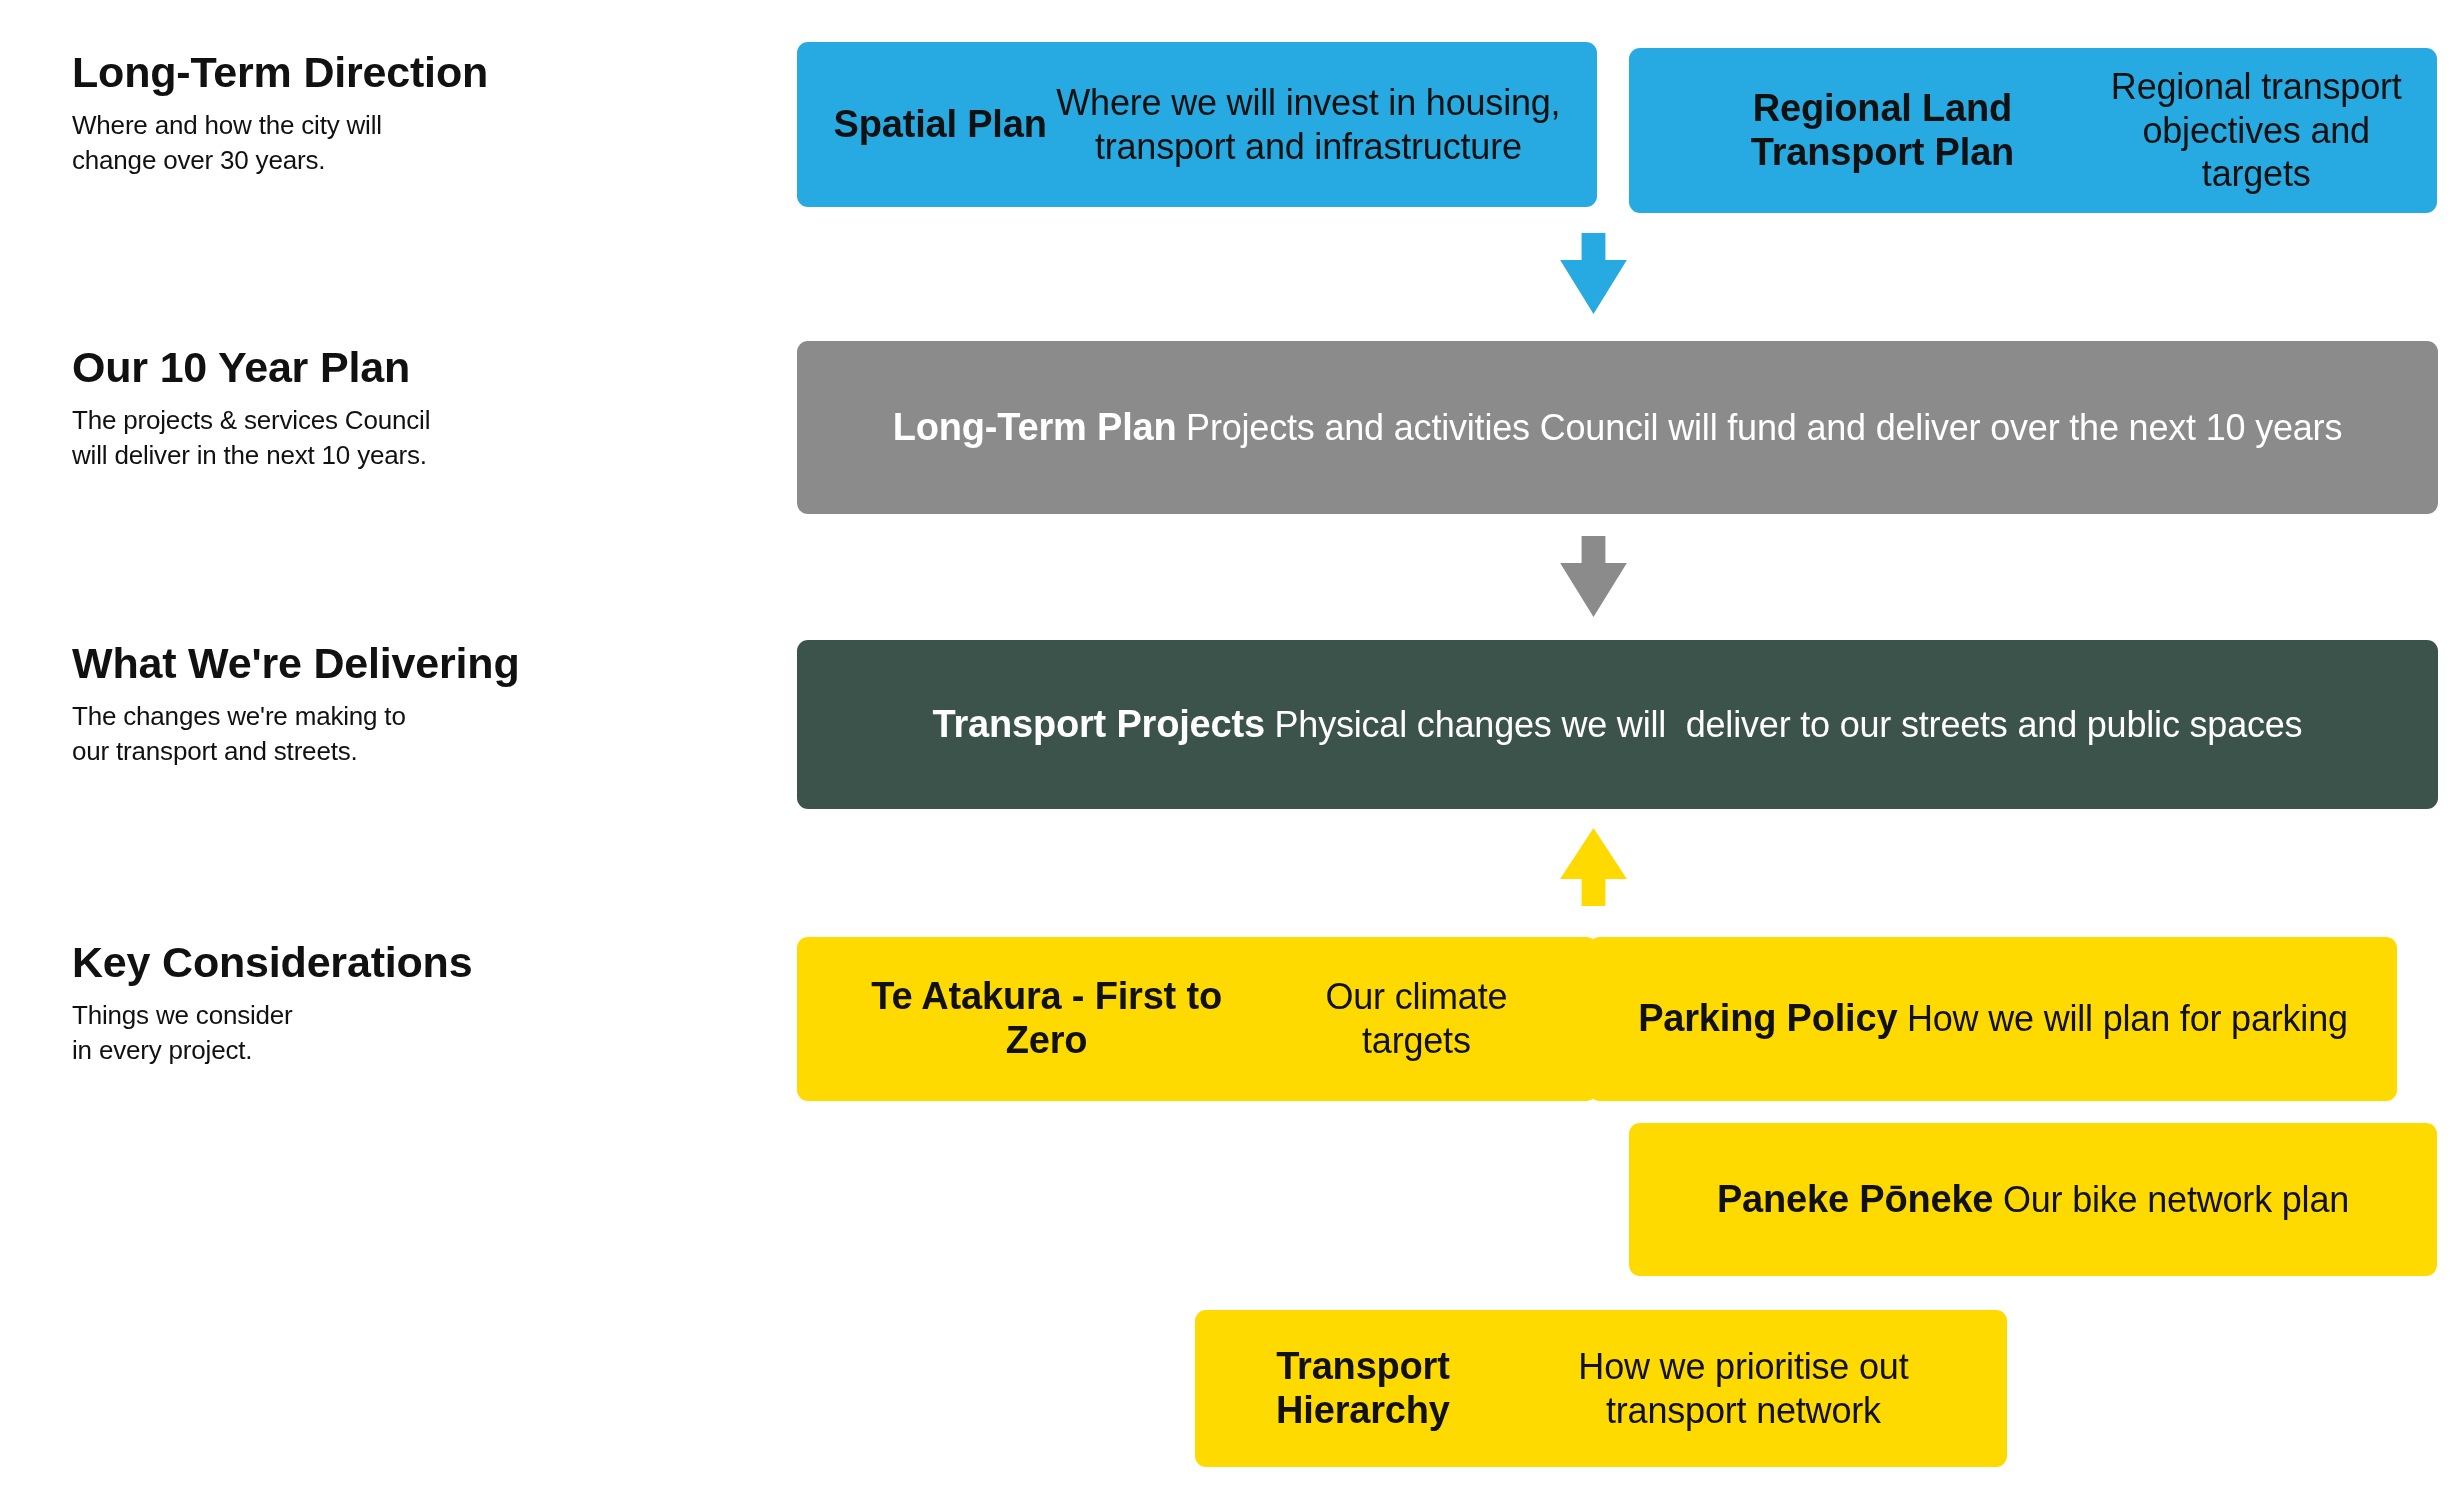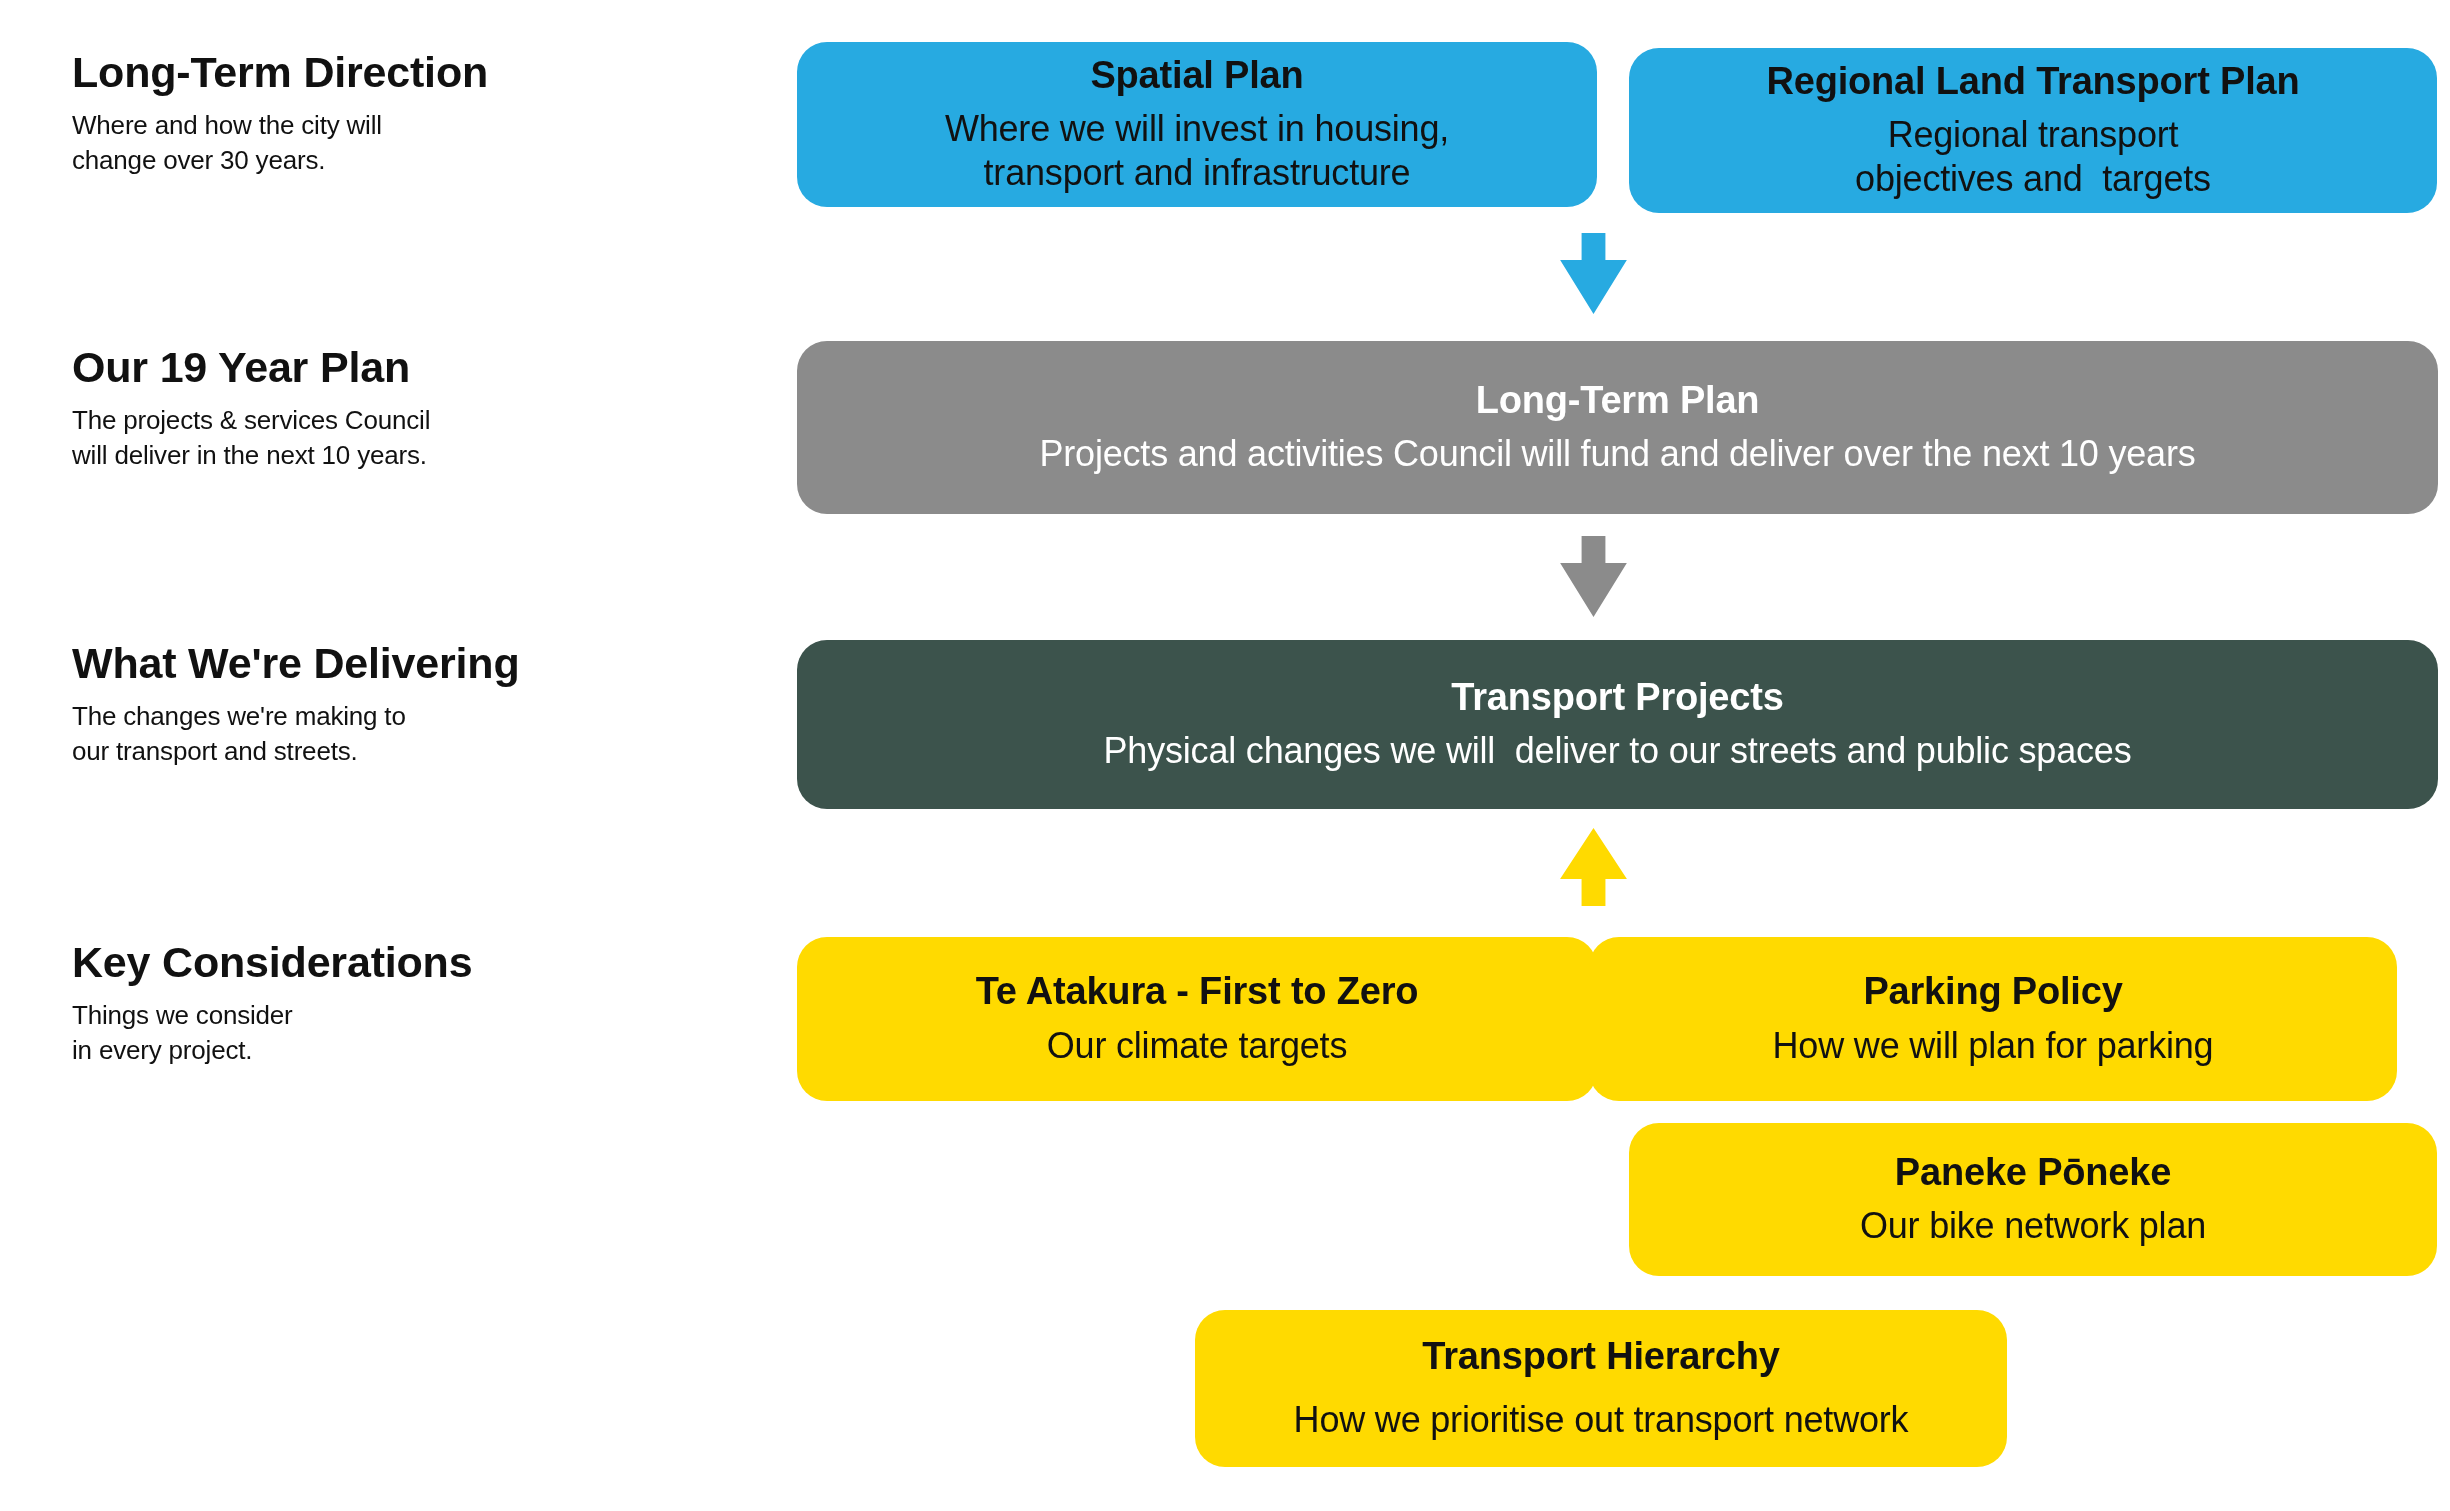--- a/index.html
+++ b/index.html
@@ -42,23 +42,23 @@
   }
   .left-label .lbl-desc {
     font-size: 26px;
     line-height: 1.36;
     white-space: pre-wrap;
   }
 
   
   .box {
     position: absolute;
-    border-radius: 30px;
+    border-radius: 11px;
     display: flex;
-    flex-direction: column;
+    flex-direction: row;
     align-items: center;
     justify-content: center;
     text-align: center;
     padding: 11px 35px;
     gap: 9.6px;
     letter-spacing: -0.015em;
   }
   .box .box-title {
     font-size: 38px;
     font-weight: bold;
@@ -107,21 +107,21 @@
 <body>
 
 <div id="canvas">
 
   <div class="left-label" id="label-1">
     <div class="lbl-title">Long-Term Direction</div>
     <div class="lbl-desc">Where and how the city will
 change over 30 years.</div>
   </div>
   <div class="left-label" id="label-2">
-    <div class="lbl-title">Our 19 Year Plan</div>
+    <div class="lbl-title">Our 10 Year Plan</div>
     <div class="lbl-desc">The projects &amp; services Council
 will deliver in the next 10 years.</div>
   </div>
   <div class="left-label" id="label-3">
     <div class="lbl-title">What We're Delivering</div>
     <div class="lbl-desc">The changes we're making to
 our transport and streets.</div>
   </div>
   <div class="left-label" id="label-4">
     <div class="lbl-title">Key Considerations</div>

